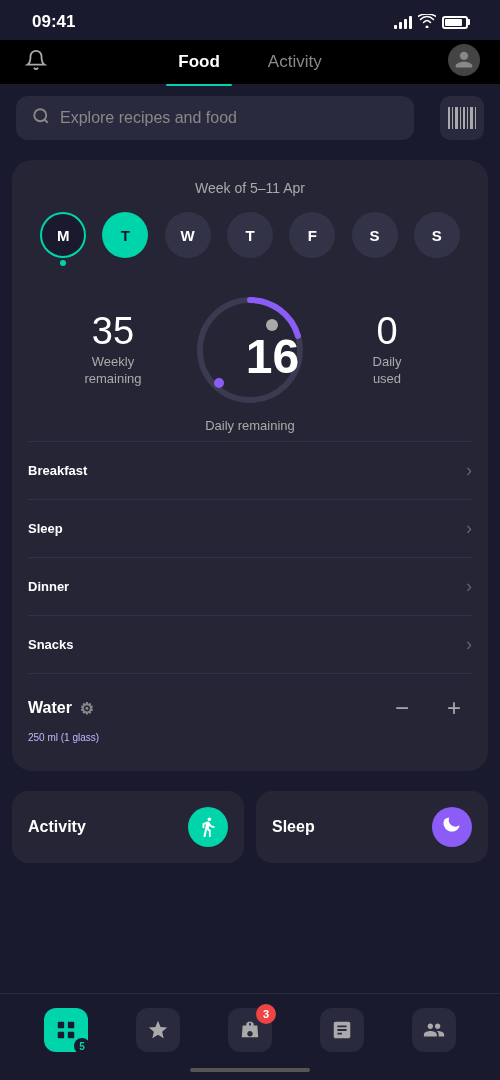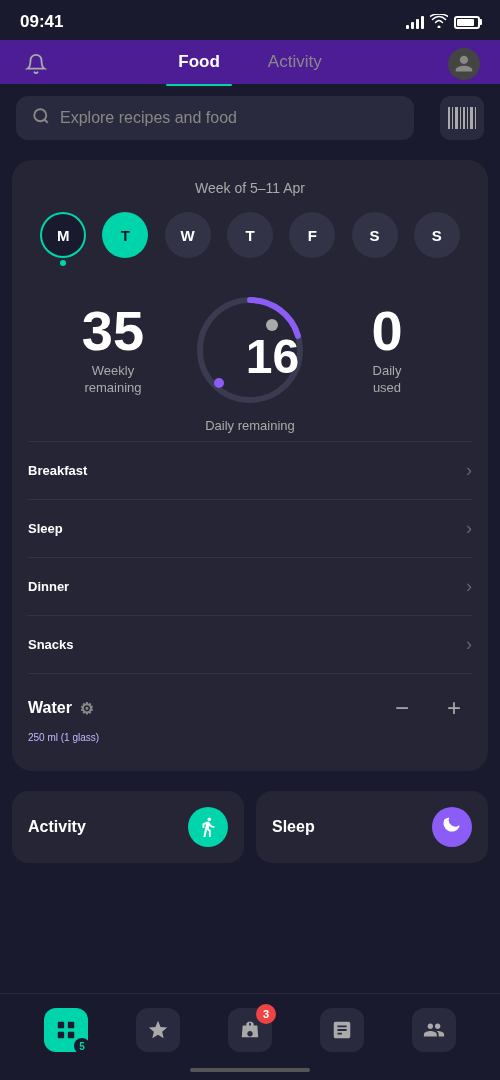--- a/index.html
+++ b/index.html
@@ -11,21 +11,21 @@
       font-family: -apple-system, BlinkMacSystemFont, 'SF Pro Display', 'Helvetica Neue', sans-serif;
       color: #ffffff;
       overflow-x: hidden;
     }
 
     
     .status-bar {
       display: flex;
       justify-content: space-between;
       align-items: center;
-      padding: 12px 20px 8px;
+      padding: 12px 32px 8px;
       background: #1a1a2e;
     }
     .status-time {
       font-size: 17px;
       font-weight: 600;
       color: #fff;
     }
     .status-icons {
       display: flex;
       align-items: center;
@@ -68,22 +68,22 @@
     .battery-fill {
       background: #fff;
       height: 100%;
       width: 85%;
       border-radius: 1px;
     }
 
     
     .tab-nav {
       display: flex;
-      align-items: flex-end;
-      background: #4c1d95;
+      align-items: flex-start;
+      background: #000000;
       padding: 0 16px;
       position: relative;
     }
     .tab-bell {
       width: 40px;
       height: 40px;
       display: flex;
       align-items: center;
       justify-content: center;
       flex-shrink: 0;
@@ -229,22 +229,22 @@
       position: relative;
     }
     .stat-item {
       display: flex;
       flex-direction: column;
       align-items: center;
       gap: 4px;
       flex: 1;
     }
     .stat-number {
-      font-size: 56px;
-      font-weight: 700;
+      font-size: 38px;
+      font-weight: 400;
       line-height: 1;
       color: #fff;
     }
     .stat-label {
       font-size: 13px;
       color: #aaa;
       text-align: center;
       line-height: 1.3;
     }
 

